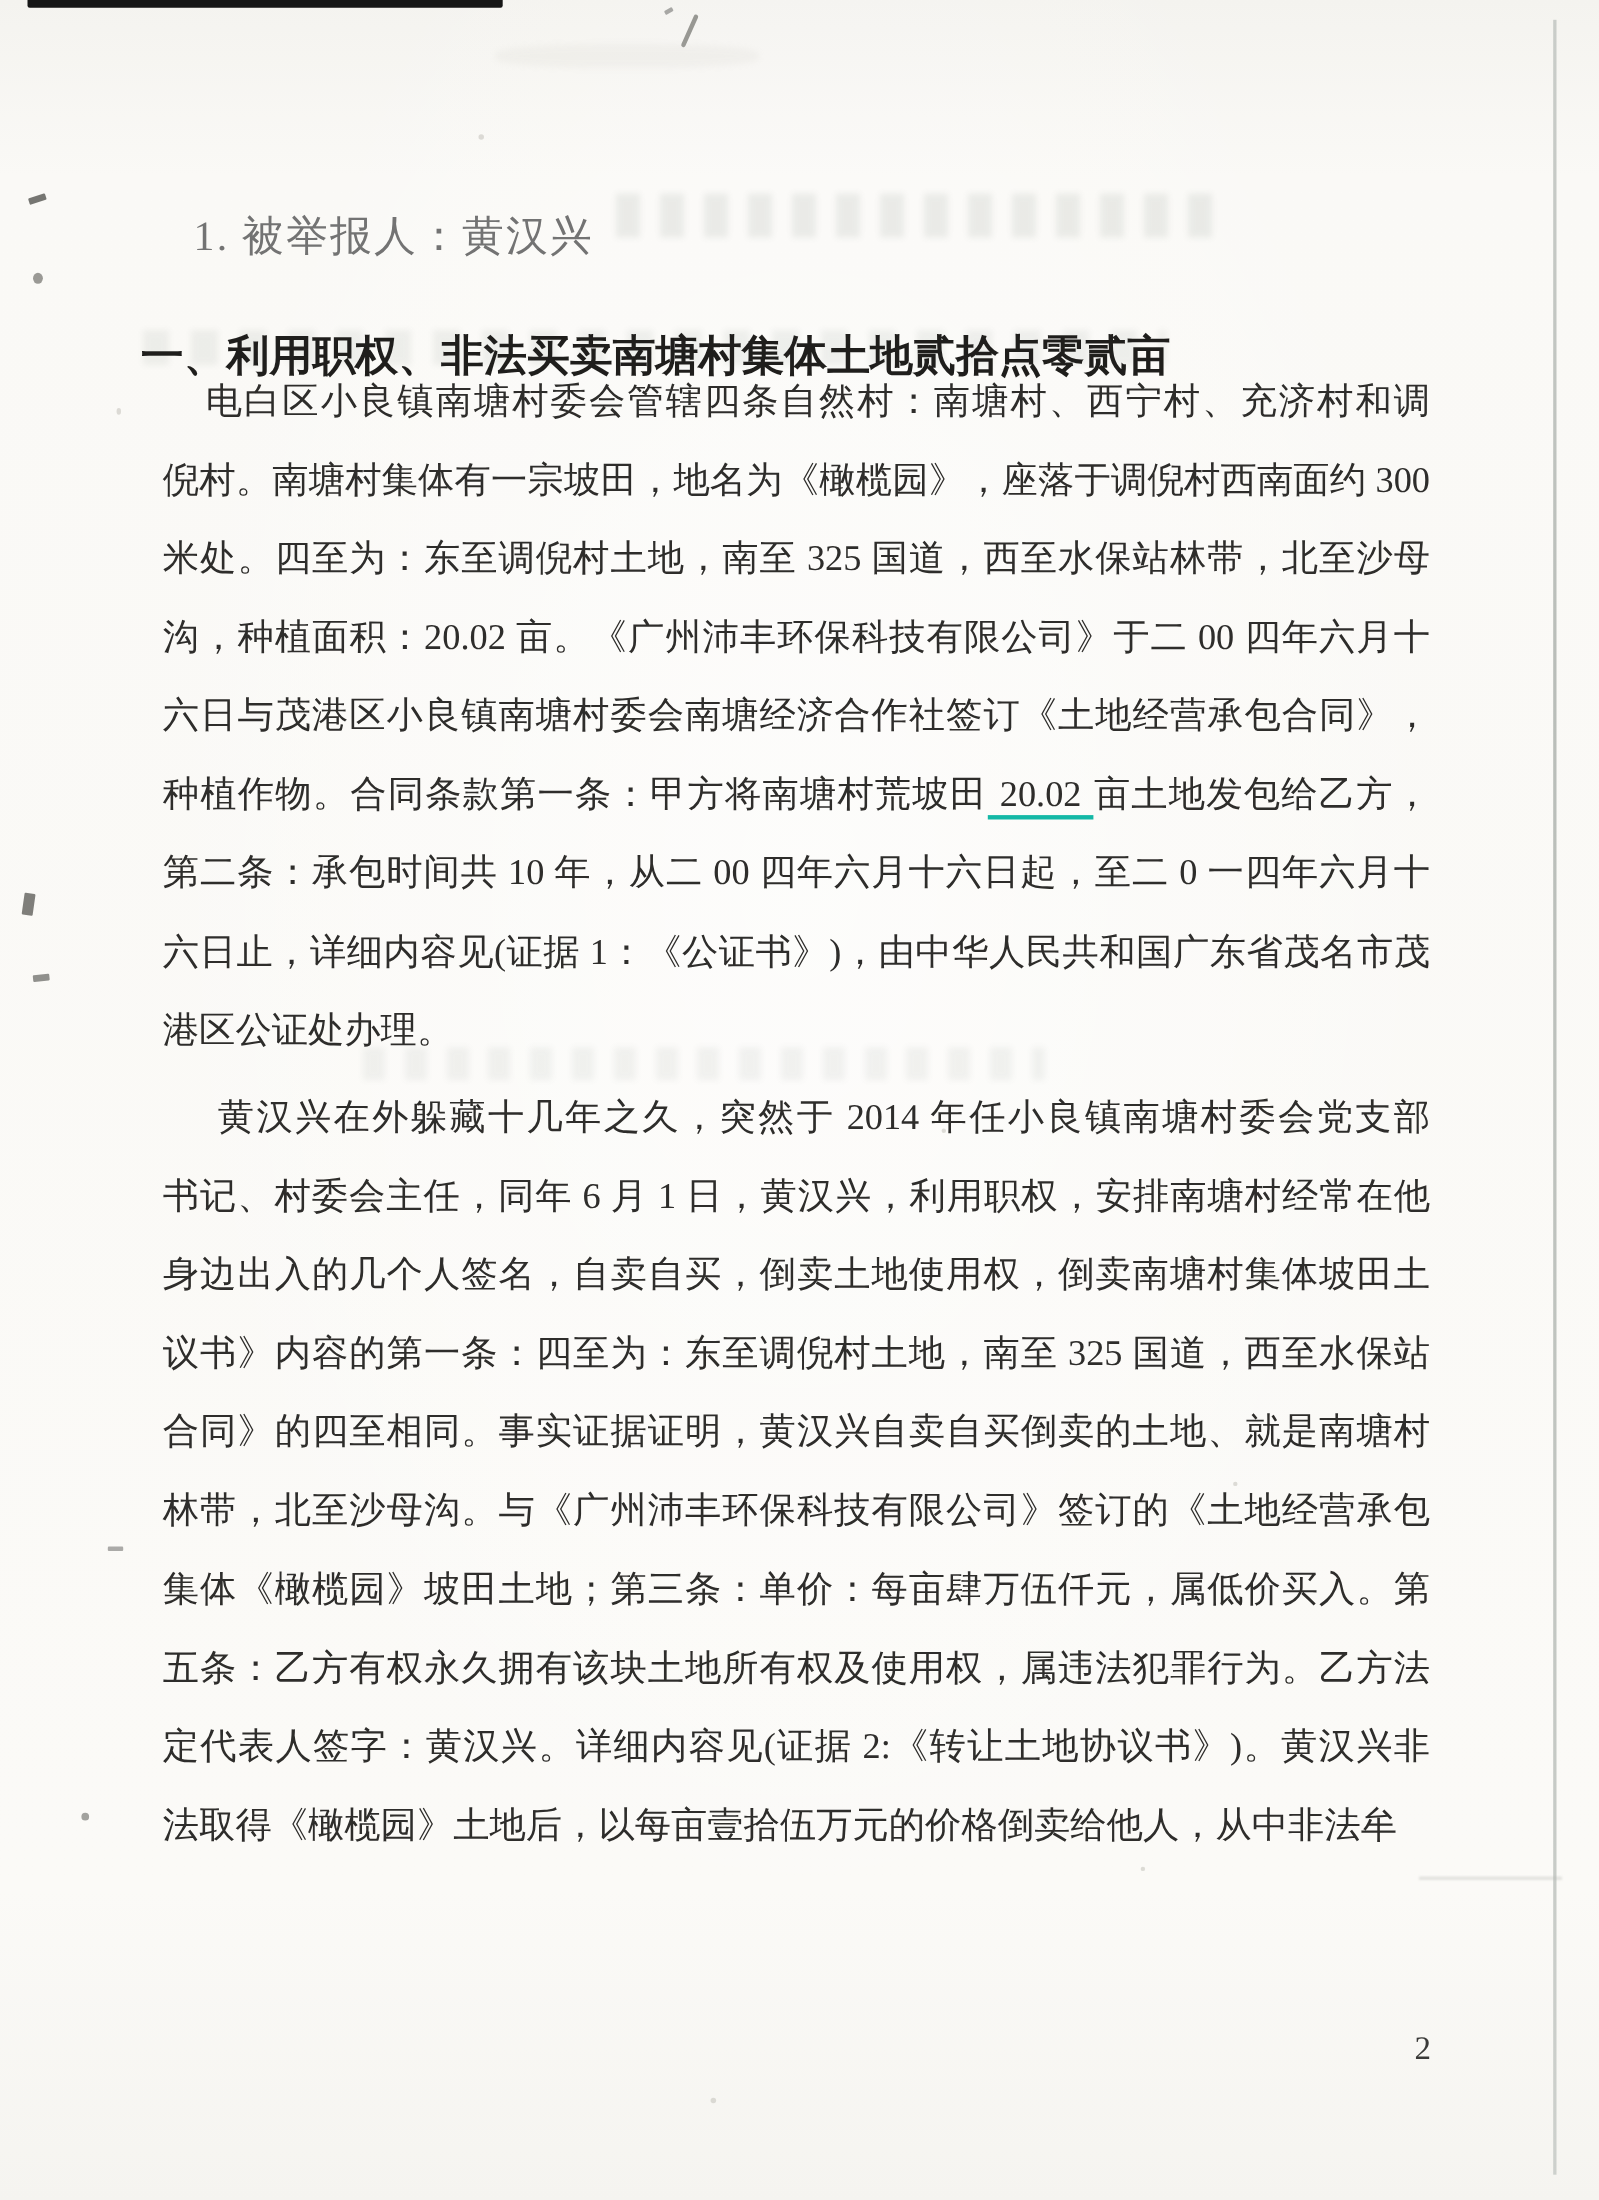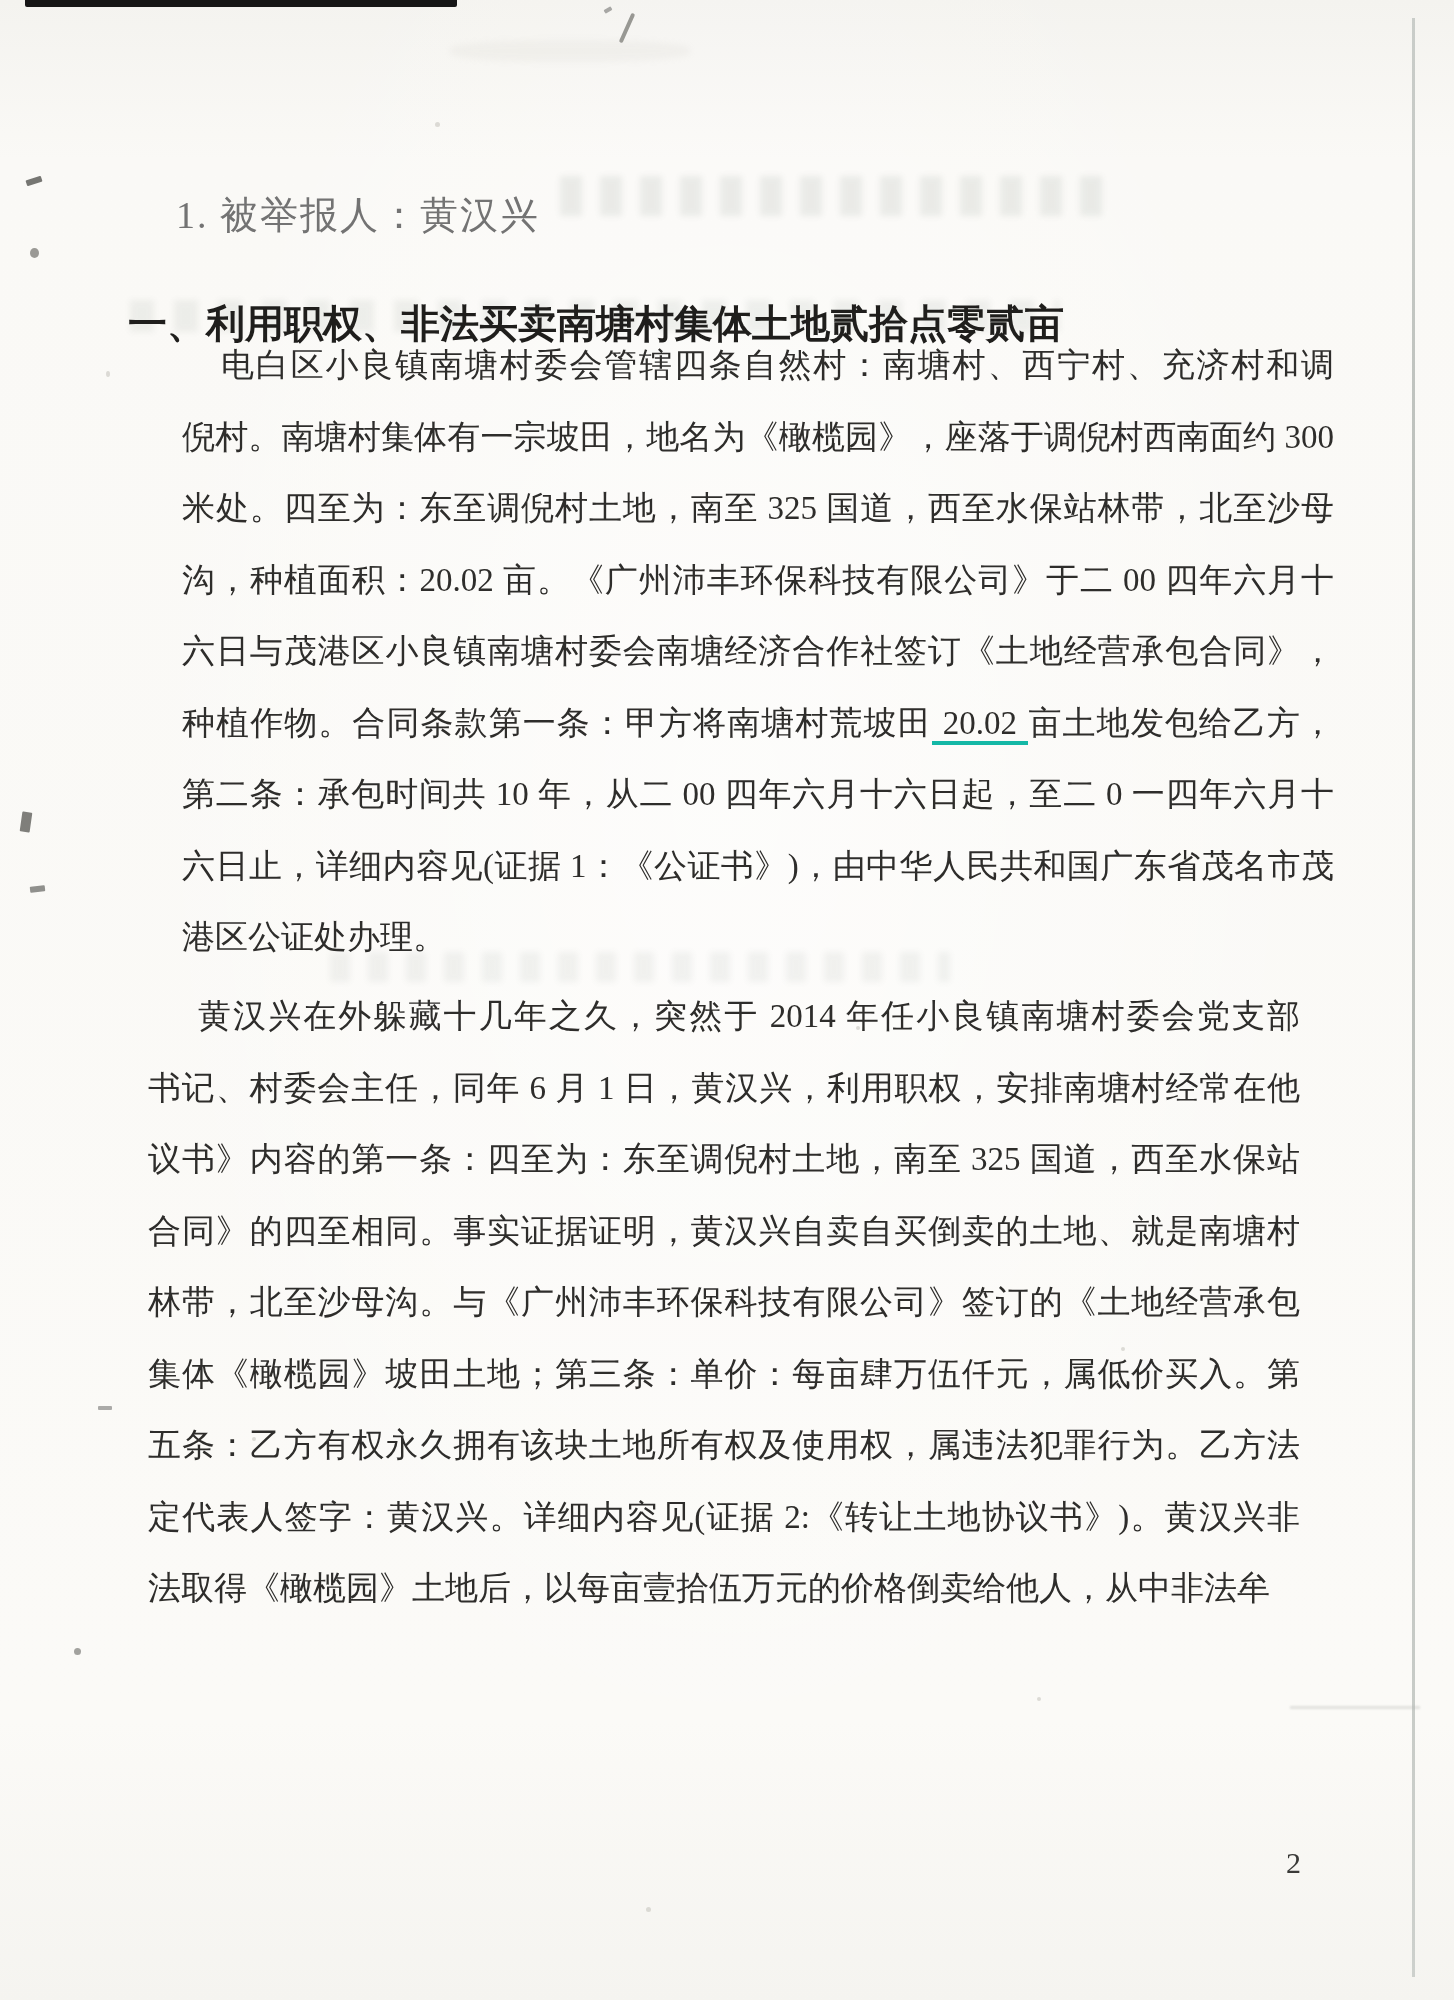--- a/index.html
+++ b/index.html
@@ -15,21 +15,21 @@
   .item-heading{
     position:absolute;left:48px;top:190px;height:50px;line-height:50px;
     font-size:38px;letter-spacing:2px;white-space:nowrap;color:#737373;
   }
   .section-heading{
     position:absolute;left:0;top:263px;height:52px;line-height:52px;
     font-size:39px;font-weight:700;letter-spacing:0px;white-space:nowrap;
     font-family:"Liberation Sans","DejaVu Sans",sans-serif;color:#1f1e1c;margin-top:35px;
   }
   .para{position:absolute;left:20px;width:1152px;}
-  .para-1{top:330px;margin-left:34px;}
+  .para-1{top:330px;}
   .para-2{top:981px;}
   .line{
     height:71.5px;line-height:71.5px;font-size:33px;color:#2e2d2b;
     text-align:justify;text-align-last:justify;
   }
   .line.indent-1{padding-left:39px;}
   .line.indent-2{padding-left:50px;}
   .line.final{text-align-last:left;}
   .u-num{border-bottom:4px solid #14b8a6;padding:0 2px;}
   .page-number{
@@ -110,20 +110,21 @@
     <div class="line">六日与茂港区小良镇南塘村委会南塘经济合作社签订《土地经营承包合同》，</div>
     <div class="line"><span>种植作物。合同条款第一条：甲方将南塘村荒坡田</span><span class="u-num"> 20.02 </span><span>亩土地发包给乙方，</span></div>
     <div class="line">第二条：承包时间共 10 年，从二 00 四年六月十六日起，至二 0 一四年六月十</div>
     <div class="line">六日止，详细内容见(证据 1：《公证书》)，由中华人民共和国广东省茂名市茂</div>
     <div class="line final">港区公证处办理。</div>
   </div>
 
   <div class="para para-2">
     <div class="line indent-2">黄汉兴在外躲藏十几年之久，突然于 2014 年任小良镇南塘村委会党支部</div>
     <div class="line">书记、村委会主任，同年 6 月 1 日，黄汉兴，利用职权，安排南塘村经常在他</div>
+    <div class="line">身边出入的几个人签名，自卖自买，倒卖土地使用权，倒卖南塘村集体坡田土</div>
     <div class="line">议书》内容的第一条：四至为：东至调倪村土地，南至 325 国道，西至水保站</div>
     <div class="line">合同》的四至相同。事实证据证明，黄汉兴自卖自买倒卖的土地、就是南塘村</div>
     <div class="line">林带，北至沙母沟。与《广州沛丰环保科技有限公司》签订的《土地经营承包</div>
     <div class="line">集体《橄榄园》坡田土地；第三条：单价：每亩肆万伍仟元，属低价买入。第</div>
     <div class="line">五条：乙方有权永久拥有该块土地所有权及使用权，属违法犯罪行为。乙方法</div>
     <div class="line">定代表人签字：黄汉兴。详细内容见(证据 2:《转让土地协议书》)。黄汉兴非</div>
     <div class="line final">法取得《橄榄园》土地后，以每亩壹拾伍万元的价格倒卖给他人，从中非法牟</div>
   </div>
 
 </div>

